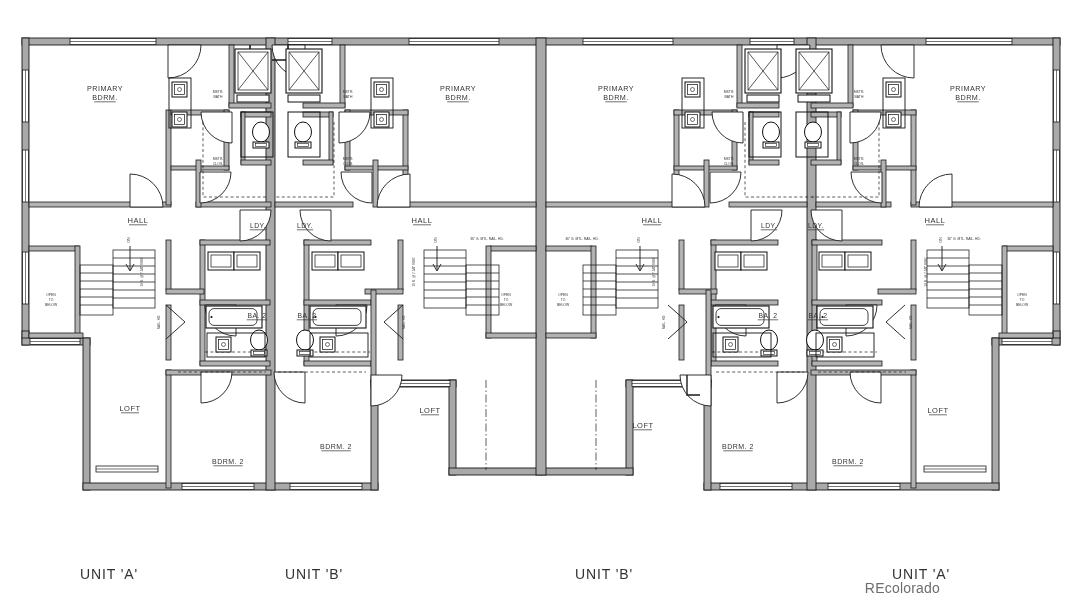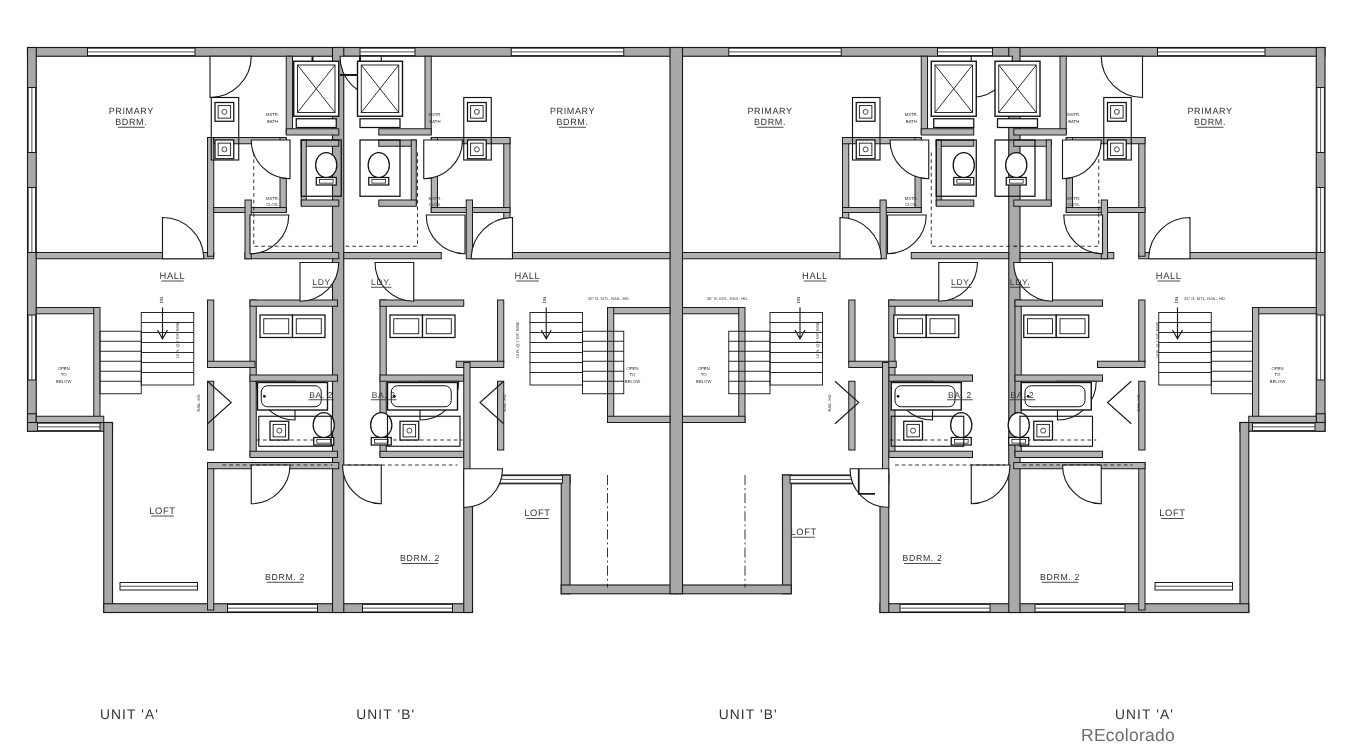--- a/index.html
+++ b/index.html
@@ -2,21 +2,21 @@
 <html><head>
 <meta charset="utf-8">
 <style>
   html,body{margin:0;padding:0;background:#ffffff;}
   body{width:1082px;height:600px;overflow:hidden;
        font-family:"Liberation Sans",sans-serif;}
   #stage{position:relative;width:946px;height:600px;background:#fff;}
   svg{display:block;}
   .wm{position:absolute;right:6px;bottom:4px;font-size:14px;color:#6d6d6d;
       letter-spacing:.2px;font-family:"Liberation Sans",sans-serif;}
-  .unitlbl{position:absolute;font-size:11px;color:#333;letter-spacing:.9px;
+  .unitlbl{position:absolute;font-size:14px;color:#333;letter-spacing:.9px;
            font-family:"Liberation Sans",sans-serif;white-space:nowrap;}
 </style>
 </head>
 <body>
 
 <div id="stage">
 
 <svg id="plan" width="1082" height="600" viewBox="0 0 1082 600" xmlns="http://www.w3.org/2000/svg">
   <defs>
     <g id="shower-u">

